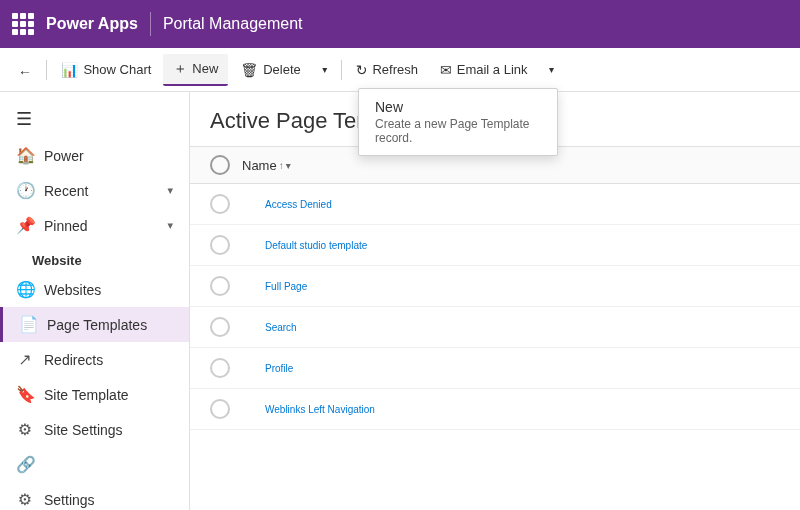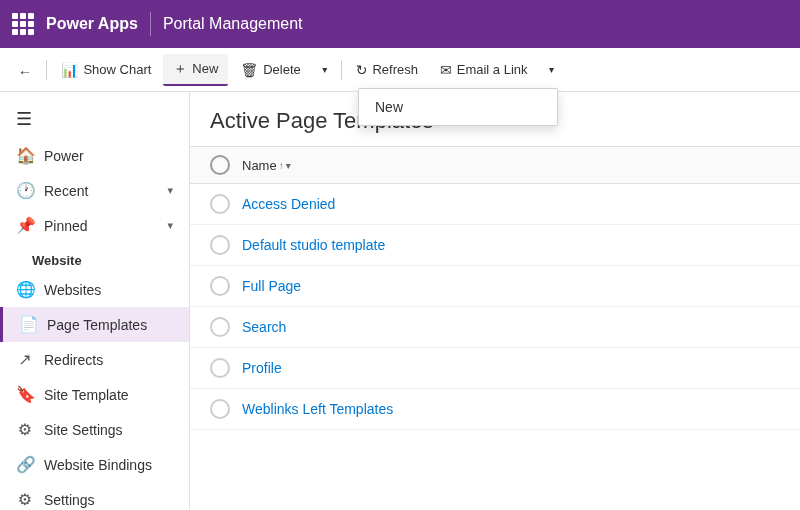--- a/index.html
+++ b/index.html
@@ -90,21 +90,21 @@
       width: 20px; height: 20px; border-radius: 50%; border: 2px solid #999;
       display: inline-flex; align-items: center; justify-content: center; margin-right: 12px; cursor: pointer;
     }
     .col-name { font-size: 13px; color: #333; display: flex; align-items: center; gap: 2px; cursor: pointer; }
     .col-name .sort-icon { font-size: 10px; color: #666; }
     .table-row { display: flex; align-items: center; padding: 10px 20px; border-bottom: 1px solid #f0f0f0; }
     .table-row .check-circle {
       width: 20px; height: 20px; border-radius: 50%; border: 2px solid #ccc;
       display: inline-flex; align-items: center; justify-content: center; margin-right: 12px;
     }
-    .table-row .row-link { color: #0078d4; text-decoration: none; font-size: 14px; cursor: pointer; }
+    .table-row .row-link { color: #0078d4; text-decoration: none; font-size: 10px; cursor: pointer; margin-left: 23px; }
 
     
     .dropdown-popup {
       position: absolute;
       top: 40px;
       left: 358px;
       background: #fff;
       border: 1px solid #d0d0d0;
       box-shadow: 0 4px 12px rgba(0,0,0,0.15);
       border-radius: 2px;
@@ -164,20 +164,21 @@
   </button>
   <button class="cmd-btn">
     <span class="icon">✉</span>
     <span>Email a Link</span>
   </button>
   <button class="cmd-chevron">▾</button>
 
   <div class="dropdown-popup">
     <div class="dropdown-item">
       <div class="dropdown-item-title">New</div>
+      <div class="dropdown-item-desc">Create a new Page Template record.</div>
     </div>
   </div>
 </div>
 
 <div class="layout">
 
   <div class="sidebar">
     <div class="sidebar-hamburger">
       <span>☰</span>
     </div>
@@ -211,21 +212,20 @@
     <div class="sidebar-item">
       <span class="icon">🔖</span>
       <span>Site Template</span>
     </div>
     <div class="sidebar-item">
       <span class="icon">⚙</span>
       <span>Site Settings</span>
     </div>
     <div class="sidebar-item">
       <span class="icon">🔗</span>
-      <span>Website Bindings</span>
     </div>
     <div class="sidebar-item">
       <span class="icon">⚙</span>
       <span>Settings</span>
     </div>
   </div>
 
   <div class="main">
     <div class="main-title">Active Page Templates</div>
 
@@ -253,16 +253,16 @@
     <div class="table-row">
       <div class="check-circle"></div>
       <a class="row-link">Search</a>
     </div>
     <div class="table-row">
       <div class="check-circle"></div>
       <a class="row-link">Profile</a>
     </div>
     <div class="table-row">
       <div class="check-circle"></div>
-      <a class="row-link">Weblinks Left Templates</a>
+      <a class="row-link">Weblinks Left Navigation</a>
     </div>
   </div>
 </div>
 
 </body></html>

